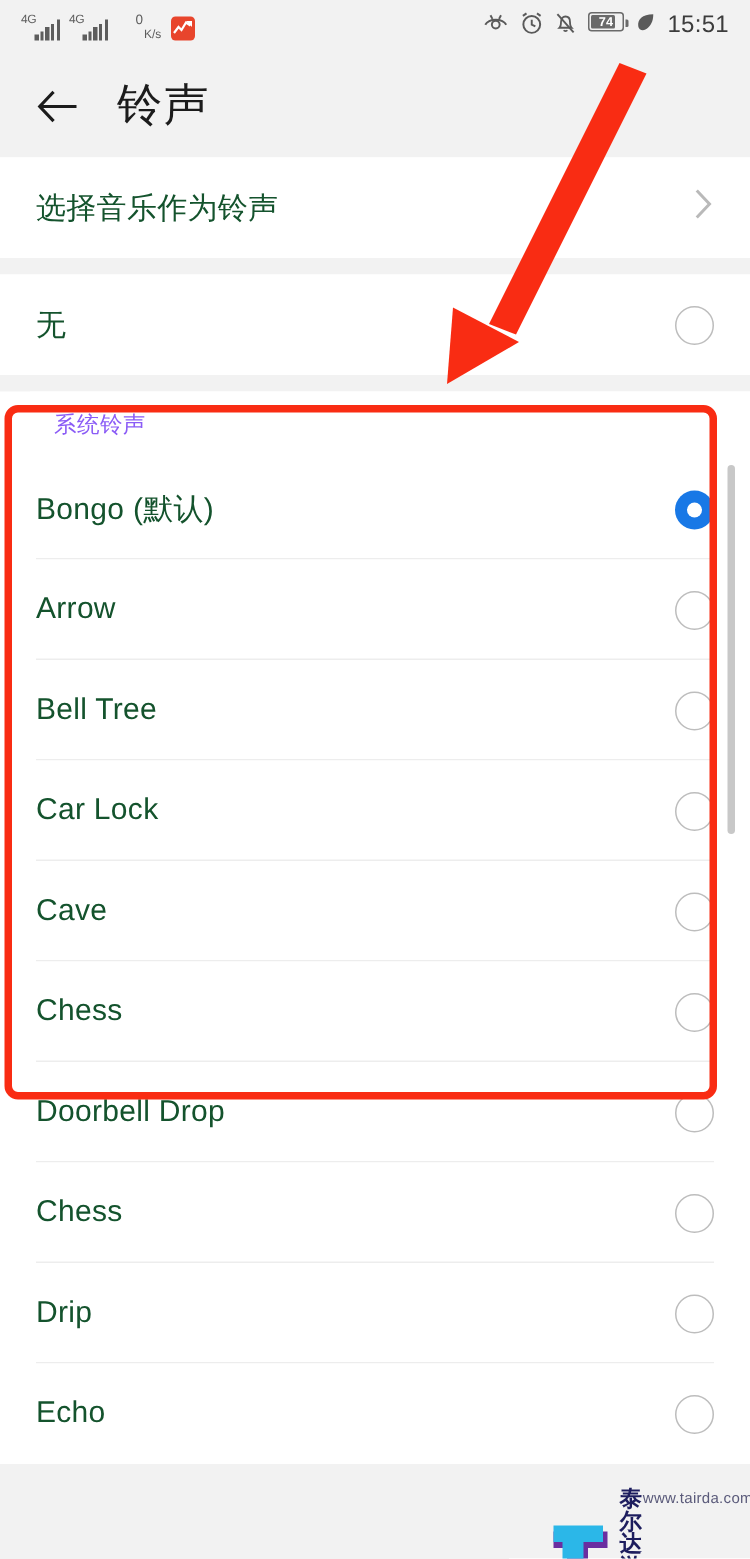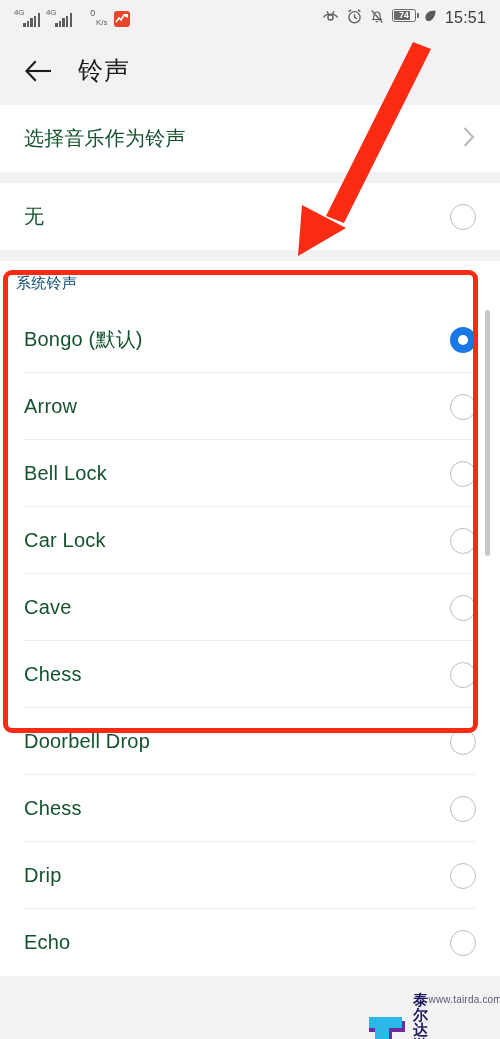--- a/index.html
+++ b/index.html
@@ -56,21 +56,21 @@
   }
   .battery .lvl { position:relative; z-index:2; font-size:8.5px; color:#ffffff; font-weight:bold; line-height:1; }
   .clock { font-size:16px; color:#3c3c3c; letter-spacing:0.2px; }
 
   
   .appbar {
     position:absolute; top:36px; left:0; width:500px; height:69px;
     background:#f2f2f2; display:flex; align-items:center; padding-left:22px;
   }
   .back-btn { width:34px; height:34px; display:flex; align-items:center; justify-content:center; cursor:pointer; }
-  .appbar-title { font-size:25px; color:#1c1c1c; margin-left:22px; letter-spacing:1px; }
+  .appbar-title { font-size:30px; color:#1c1c1c; margin-left:22px; letter-spacing:1px; }
 
   
   .content { position:absolute; top:105px; left:0; width:500px; height:934px; background:#f2f2f2; }
   .gap { height:11px; background:#f2f2f2; }
   .card { background:#ffffff; }
 
   .row {
     position:relative; height:67px; background:#ffffff;
     display:flex; align-items:center; padding:0 24px;
   }
@@ -88,21 +88,21 @@
     border:none; background:#1878e6; position:relative;
   }
   .radio.on::after {
     content:""; position:absolute; left:50%; top:50%;
     width:10px; height:10px; margin:-5px 0 0 -5px;
     border-radius:50%; background:#ffffff;
   }
 
   .section-header {
     height:45px; background:#ffffff; display:flex; align-items:center;
-    padding:0 16px; font-size:15px; color:#0c4a6e; letter-spacing:0.3px;
+    padding:0 16px; font-size:15px; color:#8b5cf6; letter-spacing:0.3px;margin-left:20px;
   }
 
   
   .scrollbar {
     position:absolute; left:485px; top:310px; width:5px; height:246px;
     background:#c8c8c8; border-radius:3px;
   }
 
   
   .anno-box {
@@ -244,21 +244,21 @@
         <span class="divider"></span>
       </div>
 
       <div class="row">
         <span class="label">Arrow</span>
         <span class="radio"></span>
         <span class="divider"></span>
       </div>
 
       <div class="row">
-        <span class="label">Bell Lock</span>
+        <span class="label">Bell Tree</span>
         <span class="radio"></span>
         <span class="divider"></span>
       </div>
 
       <div class="row">
         <span class="label">Car Lock</span>
         <span class="radio"></span>
         <span class="divider"></span>
       </div>
 

